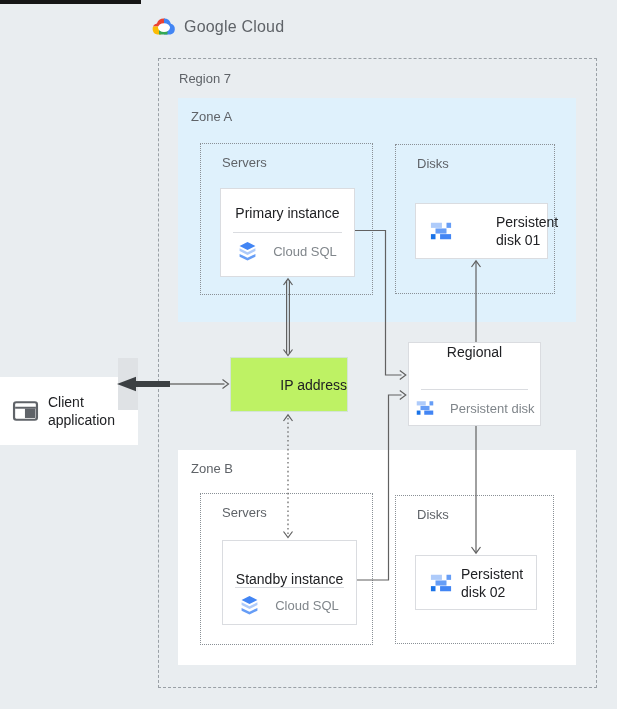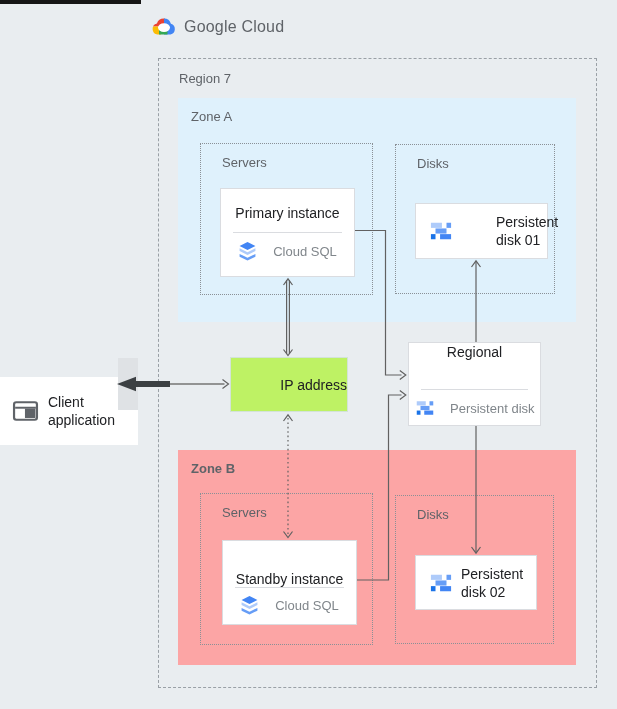--- a/index.html
+++ b/index.html
@@ -60,21 +60,21 @@
   <div class="abs" style="left:178px;top:98px;width:398px;height:224px;background:#dff1fc;">
     <span class="zone-label" style="left:13px;top:11px;">Zone A</span>
   </div>
   <div class="abs dotted" style="left:200px;top:143px;width:173px;height:152px;">
     <span class="inner-label">Servers</span>
   </div>
   <div class="abs dotted" style="left:395px;top:144px;width:160px;height:150px;">
     <span class="inner-label">Disks</span>
   </div>
 
-  <div class="abs" style="left:178px;top:450px;width:398px;height:215px;background:#fca5a5;font-weight:bold;">
+  <div class="abs" style="left:178px;top:450px;width:398px;height:215px;background:#ffffff;">
     <span class="zone-label" style="left:13px;top:11px;">Zone B</span>
   </div>
   <div class="abs dotted" style="left:200px;top:493px;width:173px;height:152px;">
     <span class="inner-label">Servers</span>
   </div>
   <div class="abs dotted" style="left:395px;top:495px;width:159px;height:149px;">
     <span class="inner-label">Disks</span>
   </div>
 
   <svg class="net" width="617" height="709" viewBox="0 0 617 709" style="z-index:2;" fill="none" stroke="#616161" stroke-width="1.2">

